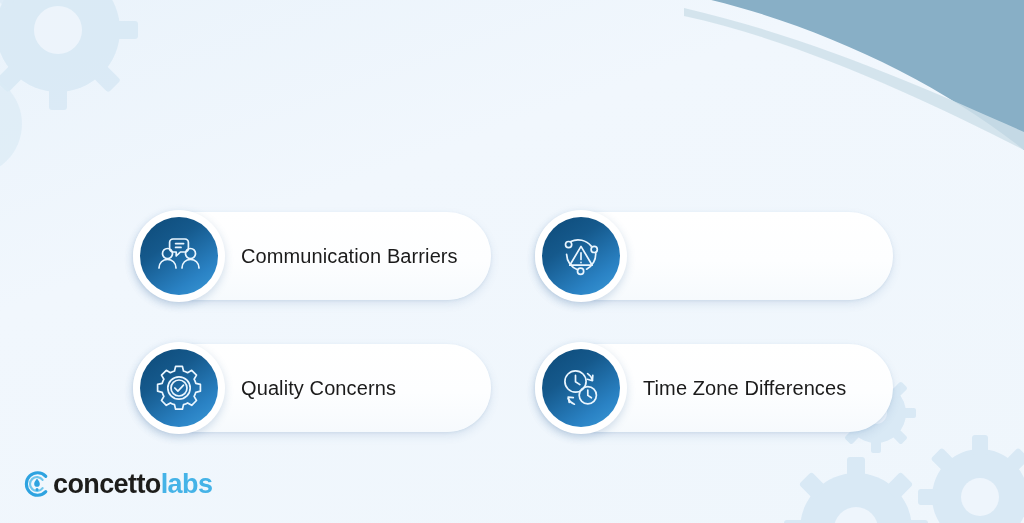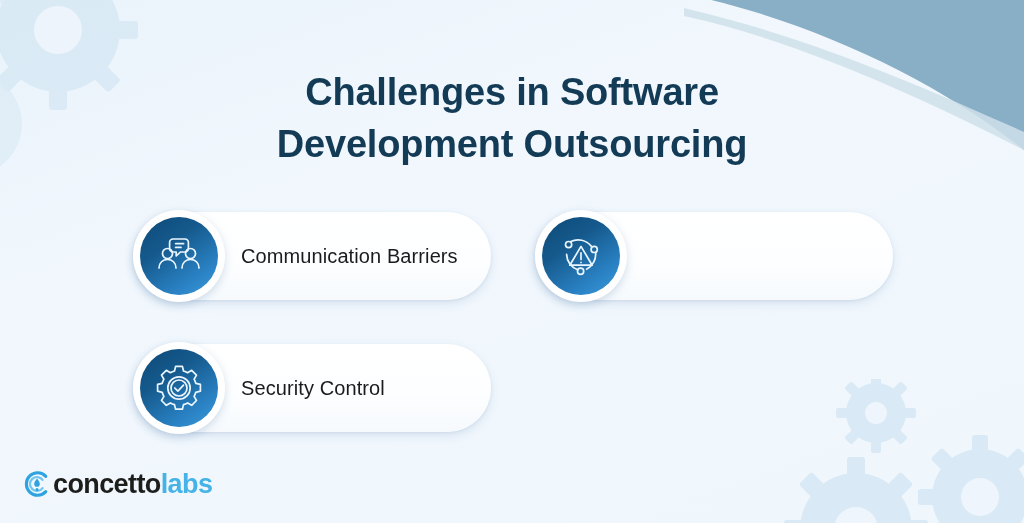--- a/index.html
+++ b/index.html
@@ -238,24 +238,20 @@
             <rect x="-9" y="50" width="18" height="22" rx="3"></rect>
             <rect x="-72" y="-9" width="22" height="18" rx="3"></rect>
             <rect x="50" y="-9" width="22" height="18" rx="3"></rect>
           </g>
         </g>
         <circle r="22" fill="#eef5fc"></circle>
       </g>
     </g>
   </svg>
 
-  <h1 class="title">
-    <span class="line">Challenges in Software</span>
-    <span class="line">Development Outsourcing</span>
-  </h1>
 
   <div class="grid">
 
     <div class="card">
       <div class="icon-badge">
         <div class="icon-circle">
           <svg width="50" height="50" viewBox="0 0 50 50" fill="none" stroke="#eaf6ff" stroke-width="1.7" stroke-linecap="round" stroke-linejoin="round">
             <circle cx="13.5" cy="22.5" r="5"></circle>
             <path d="M5 37 c0-5.2 3.8-8.6 8.5-8.6 S22 31.8 22 37"></path>
             <circle cx="36.5" cy="22.5" r="5"></circle>
@@ -291,23 +287,40 @@
       <div class="icon-badge">
         <div class="icon-circle">
           <svg width="52" height="52" viewBox="0 0 52 52" fill="none" stroke="#eaf6ff" stroke-width="1.7" stroke-linecap="round" stroke-linejoin="round">
             <path d="M22.6 4.4 h6.8 l1.1 4.6 a18.4 18.4 0 0 1 4.1 1.7 l4.1-2.4 4.8 4.8 -2.4 4.1 a18.4 18.4 0 0 1 1.7 4.1 l4.6 1.1 v6.8 l-4.6 1.1 a18.4 18.4 0 0 1 -1.7 4.1 l2.4 4.1 -4.8 4.8 -4.1-2.4 a18.4 18.4 0 0 1 -4.1 1.7 l-1.1 4.6 h-6.8 l-1.1-4.6 a18.4 18.4 0 0 1 -4.1-1.7 l-4.1 2.4 -4.8-4.8 2.4-4.1 a18.4 18.4 0 0 1 -1.7-4.1 l-4.6-1.1 v-6.8 l4.6-1.1 a18.4 18.4 0 0 1 1.7-4.1 l-2.4-4.1 4.8-4.8 4.1 2.4 a18.4 18.4 0 0 1 4.1-1.7 z"></path>
             <circle cx="26" cy="26" r="11.2"></circle>
             <circle cx="26" cy="26" r="8"></circle>
             <path d="M21.8 26 l3.1 3.2 5.6-6"></path>
           </svg>
         </div>
       </div>
-      <span class="card-label">Security Control</span>
+      <span class="card-label">Quality Concerns</span>
     </div>
 
+    <div class="card">
+      <div class="icon-badge">
+        <div class="icon-circle">
+          <svg width="50" height="50" viewBox="0 0 50 50" fill="none" stroke="#eaf6ff" stroke-width="1.7" stroke-linecap="round" stroke-linejoin="round">
+            <circle cx="19.5" cy="18.5" r="10.6"></circle>
+            <path d="M19.5 12.4 v6.3 l4.4 2.9"></path>
+            <circle cx="31.8" cy="32.2" r="8.6"></circle>
+            <path d="M31.8 27.2 v5.2 l3.6 2.4"></path>
+            <path d="M31.6 10.6 a10.8 10.8 0 0 1 4.8 6.6"></path>
+            <path d="M36.8 12.4 l-.4 5.3 -5-1.4"></path>
+            <path d="M18.4 41.2 a11 11 0 0 1 -6.2-5.6"></path>
+            <path d="M13.2 39.4 l-1-5.2 5.1 .4"></path>
+          </svg>
+        </div>
+      </div>
+      <span class="card-label">Time Zone Differences</span>
+    </div>
 
   </div>
 
   <div class="logo">
     <svg class="logo-mark" width="30" height="30" viewBox="0 0 30 30">
       <path d="M23.8 7.4 A11.2 11.2 0 1 0 23.8 22.6" fill="none" stroke="#2ea3e0" stroke-width="3.1" stroke-linecap="round"></path>
       <path d="M20.6 10.8 A7 7 0 1 0 20.6 19.2" fill="none" stroke="#6fc6ec" stroke-width="2.2" stroke-linecap="round"></path>
       <path d="M15 9.4 c1.9 2.4 2.8 4 2.8 5.5 a2.8 2.8 0 1 1 -5.6 0 c0-1.5 .9-3.1 2.8-5.5 z" fill="#2ea3e0"></path>
       <circle cx="15" cy="20.4" r="1.5" fill="#2ea3e0"></circle>
     </svg>

